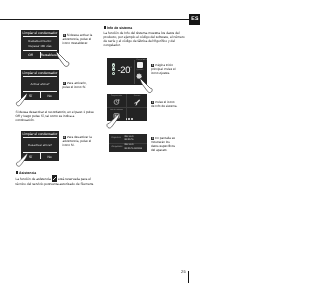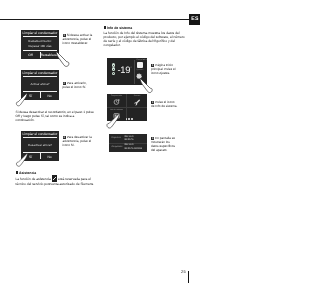--- a/index.html
+++ b/index.html
@@ -145,21 +145,21 @@
     <div class="para" style="margin-top:.4px;">La función de Info del sistema muestra los datos del producto, por ejemplo el código del software, el número de serie y el código de fábrica del frigorífico y del congelador.</div>
   </div>
 
   <div class="scr" style="position:absolute;left:107px;top:58px;width:40px;height:27px;">
     <div class="scr-left">
       <div class="statusbar">
         <span class="sdot"></span>
         <span class="sdot"></span>
         <span class="sdot"></span>
       </div>
-      <div class="temp"><span>-19</span><span class="deg">°</span></div>
+      <div class="temp"><span>-20</span><span class="deg">°</span></div>
     </div>
     <div class="scr-vsep"></div>
     <div class="scr-right">
       <div class="mini-label">Congelador</div>
       <div class="tile-ic freezer-ic"></div>
       <div class="mini-label">Ajustes</div>
       <div class="tile-ic">
         <svg viewBox="0 0 32 32" width="6.8" height="6.8">
             <path fill="#d8d8d8" d="M16 10.4a5.6 5.6 0 100 11.2 5.6 5.6 0 000-11.2zm0 8.8a3.2 3.2 0 110-6.4 3.2 3.2 0 010 6.4z"></path>
             <path fill="#d8d8d8" d="M28 18.4v-4.8l-3.1-.5a9.3 9.3 0 00-.9-2.2l1.9-2.6-3.4-3.4-2.6 1.9a9.3 9.3 0 00-2.2-.9L17.2 2h-4.8l-.5 3.1a9.3 9.3 0 00-2.2.9L7.1 4.1 3.7 7.5l1.9 2.6a9.3 9.3 0 00-.9 2.2L1.6 12.8v4.8l3.1.5c.2.8.5 1.5.9 2.2l-1.9 2.6 3.4 3.4 2.6-1.9c.7.4 1.4.7 2.2.9l.5 3.1h4.8l.5-3.1c.8-.2 1.5-.5 2.2-.9l2.6 1.9 3.4-3.4-1.9-2.6c.4-.7.7-1.4.9-2.2l3.1-.5z"></path>

